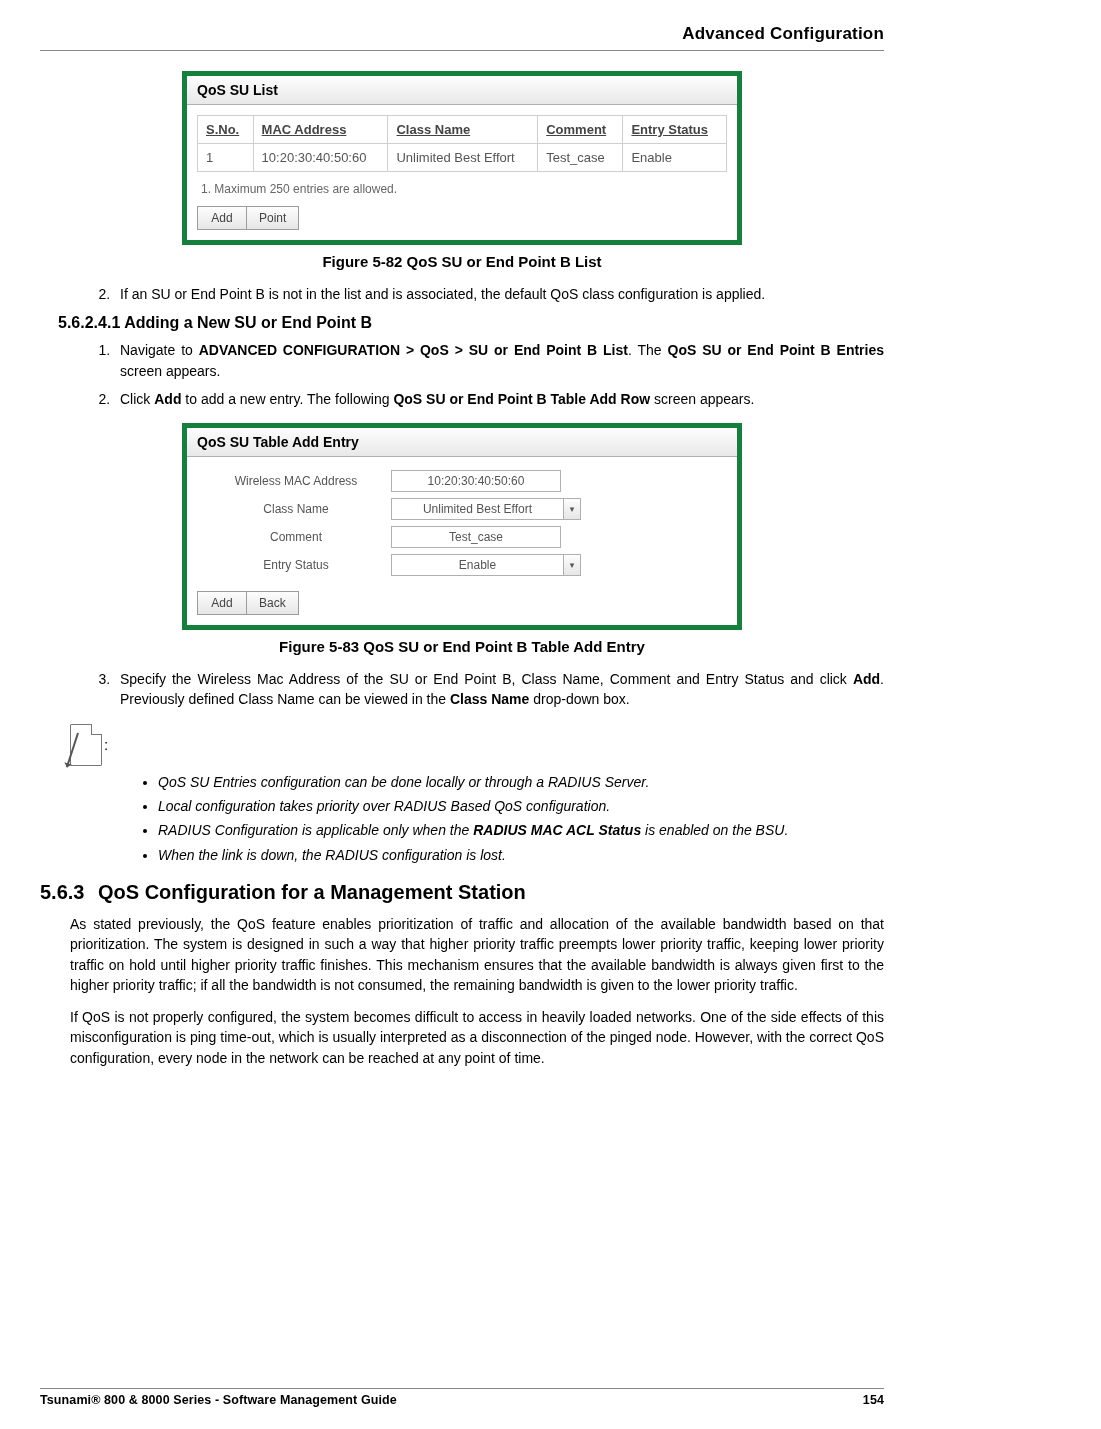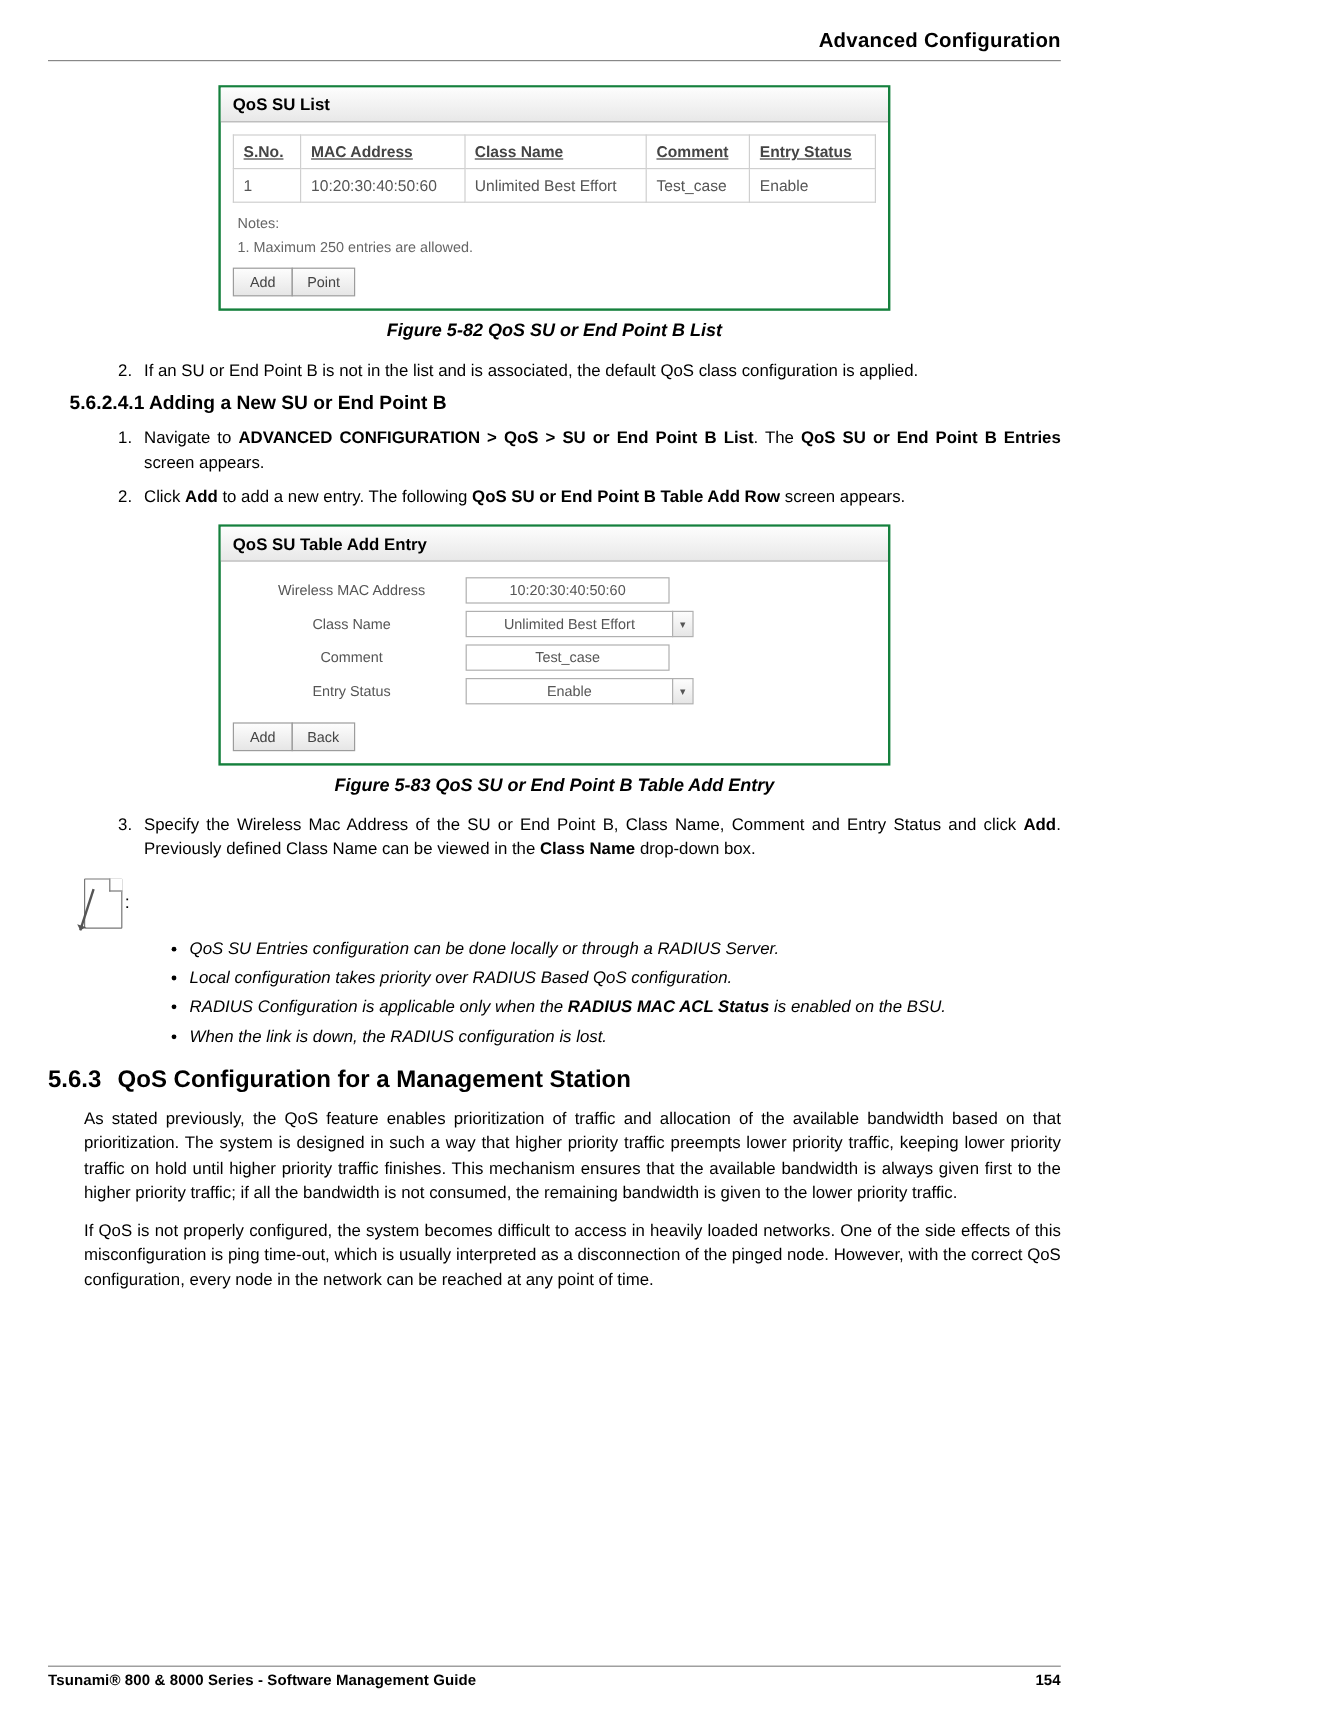--- a/index.html
+++ b/index.html
@@ -27,21 +27,21 @@
     padding-bottom: 6px;
   }
   hr.rule, hr.top-rule {
     border: none;
     border-top: 1px solid #888;
     margin: 0;
   }
   hr.top-rule { margin-bottom: 20px; }
   .figure { text-align: center; }
   .panel {
-    border: 2px solid #15803d;
+    border: 5px solid #15803d;
     margin: 0 auto;
     background: #fff;
   }
   .panel1 { width: 560px; }
   .panel2 { width: 560px; margin-top: 14px; }
   .panel-title {
     background: linear-gradient(#fdfdfd, #e8e8e8);
     border-bottom: 1px solid #b0b0b0;
     font-weight: 700;
     padding: 6px 10px;
@@ -81,21 +81,20 @@
     font-size: 12px;
     color: #444;
     text-align: center;
     margin-right: -1px;
   }
   .caption {
     text-align: center;
     font-weight: 700;
     font-size: 15px;
     margin: 8px 0 14px 0;
-    font-style: italic;
   }
   ol.numlist {
     margin: 0 0 10px 0;
     padding-left: 74px;
   }
   ol.numlist > li {
     padding-left: 6px;
     margin-bottom: 8px;
     line-height: 1.45;
     text-align: justify;
@@ -213,21 +212,20 @@
         </tr>
         <tr>
           <td>1</td>
           <td>10:20:30:40:50:60</td>
           <td>Unlimited Best Effort</td>
           <td>Test_case</td>
           <td>Enable</td>
         </tr>
       </tbody>
         </table>
-      <div class="notes">Notes:</div>
       <div class="notes">1. Maximum 250 entries are allowed.</div>
       <div class="btn-row">
         <span class="btn">Add</span><span class="btn">Point</span>
       </div>
     </div>
     <div class="caption">Figure 5-82 QoS SU or End Point B List</div>
   </div>
 
   <ol class="numlist start2" start="2">
     <li><span>If an SU or End Point B is not in the list and is associated, the default QoS class configuration is applied.</span></li>

